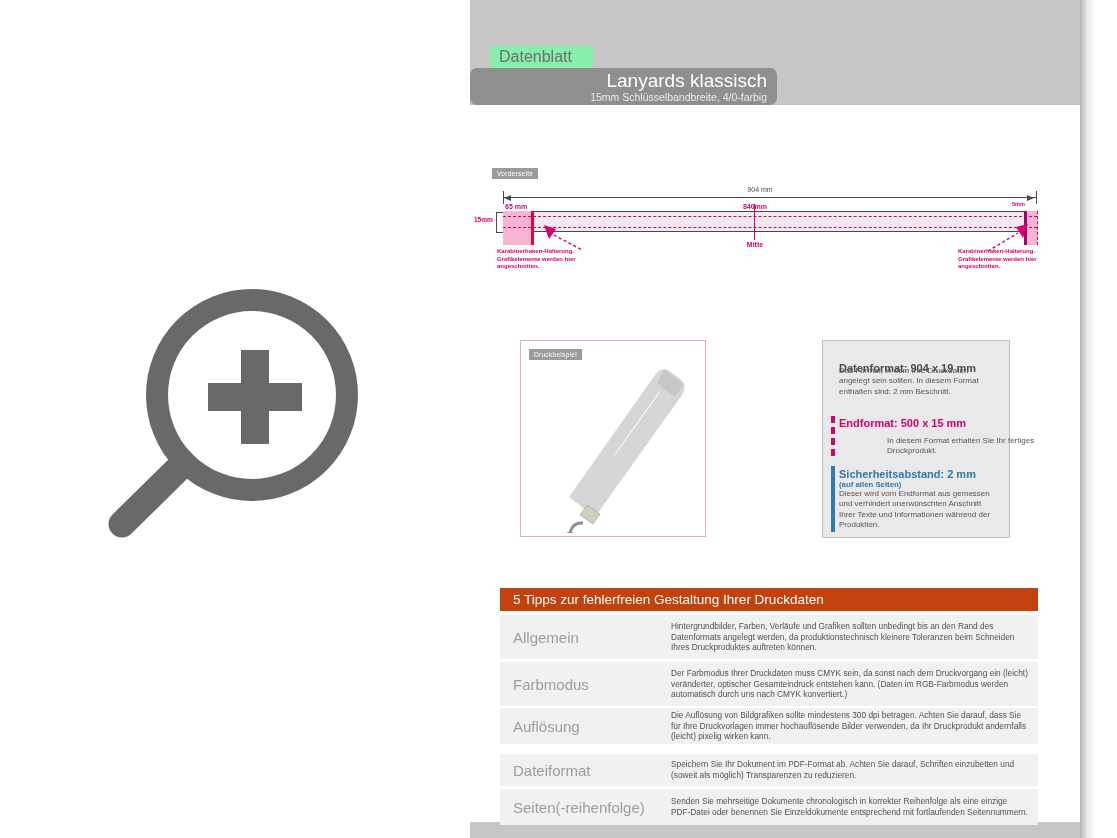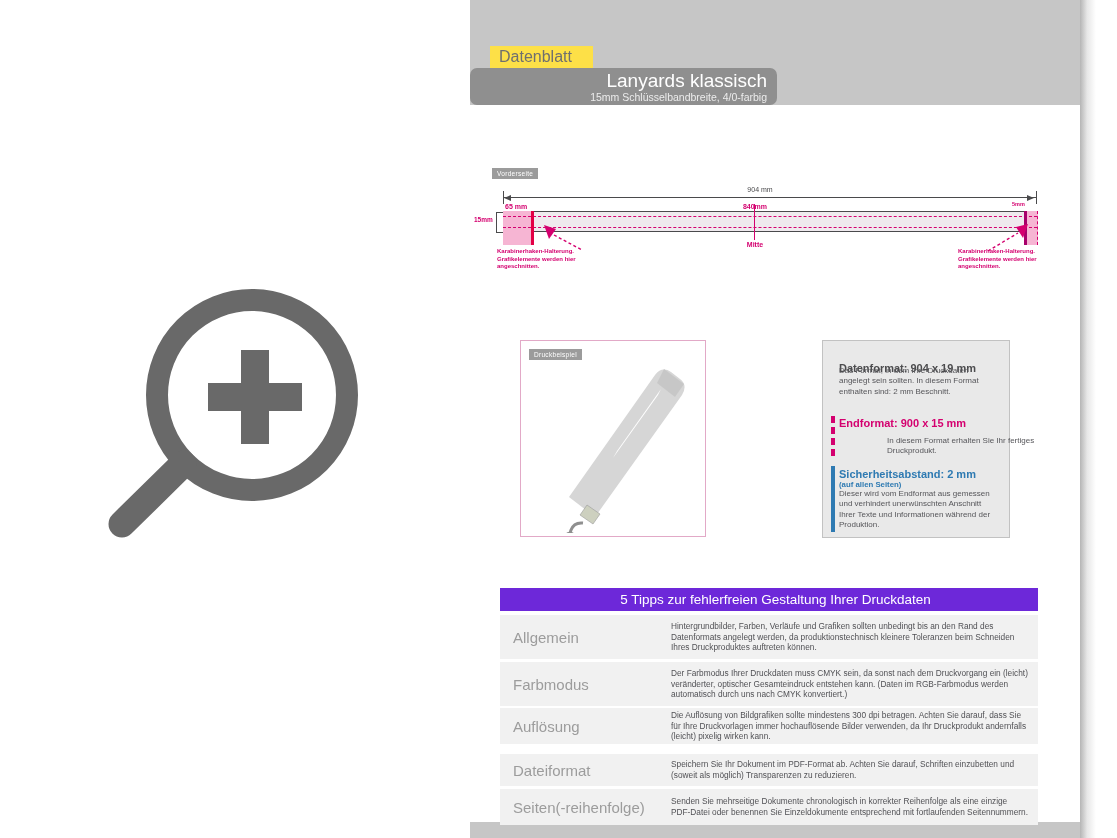--- a/index.html
+++ b/index.html
@@ -7,21 +7,21 @@
          font-family:"Liberation Sans", sans-serif;color:#4c4c4e;}
 
   
   #zoomIcon{position:absolute;left:80px;top:265px;width:300px;height:300px;cursor:pointer;}
 
   
   .top-band{position:absolute;left:470px;top:0;width:610px;height:105px;background:#c6c6c6;}
   .bottom-band{position:absolute;left:470px;top:822px;width:610px;height:16px;background:#c6c6c6;}
   .edge-shadow{position:absolute;left:1080px;top:0;width:16px;height:838px;
     background:linear-gradient(to right,rgba(120,120,120,.55),rgba(170,170,170,.28) 45%,rgba(255,255,255,0));}
-  .tab{position:absolute;left:490px;top:46px;width:103px;height:28px;background:#fde047;
+  .tab{position:absolute;left:490px;top:46px;width:103px;height:28px;background:#86efac;
     font-size:16px;color:#6f6f6f;line-height:22px;padding-left:9px;box-sizing:border-box;}
   .title-box{position:absolute;left:470px;top:68px;width:307px;height:37px;background:#8f8f8f;
     text-align:right;padding:3px 10px 0 0;box-sizing:border-box;border-radius:7px;}
   .title-box .t{font-size:19px;color:#ffffff;line-height:20px;}
   .title-box .s{font-size:10.5px;color:#ececec;line-height:12px;}
 
   
   .badge{position:absolute;background:#9b9b9b;color:#fff;font-size:6.5px;line-height:11px;padding:0 5px;letter-spacing:.3px;}
   .dim-line{position:absolute;left:503px;top:197px;width:534px;border-top:1.4px solid #4a4a4c;}
   .dim-tick{position:absolute;top:191px;width:1.4px;height:13px;background:#4a4a4c;}
@@ -48,22 +48,22 @@
   
   .info-box{position:absolute;left:822px;top:340px;width:188px;height:198px;background:#e9e9e9;
     border:1px solid #c2c2c2;box-sizing:border-box;}
   .info-box .sec-title{position:absolute;left:16px;font-size:11px;font-weight:bold;}
   .info-box .sec-body{position:absolute;left:16px;width:152px;font-size:8px;line-height:10.3px;color:#56565a;}
   .bar-mag{position:absolute;left:8px;top:75px;width:3.5px;height:40px;
     background:repeating-linear-gradient(to bottom,#d4006f 0 7px,rgba(0,0,0,0) 7px 11px);}
   .bar-blue{position:absolute;left:8px;top:125px;width:3.5px;height:66px;background:#2e7ab2;}
 
   
-  .tips-header{position:absolute;left:500px;top:588px;width:538px;height:23px;background:#6d28d9;
-    color:#fff;font-size:13.5px;line-height:23px;padding-left:13px;box-sizing:border-box;text-align:center;}
+  .tips-header{position:absolute;left:500px;top:588px;width:538px;height:23px;background:#c2410c;
+    color:#fff;font-size:13.5px;line-height:23px;padding-left:13px;box-sizing:border-box;}
   .tip-row{position:absolute;left:500px;width:538px;background:#f1f1f1;display:flex;align-items:center;box-sizing:border-box;}
   .tip-label{width:158px;padding-left:13px;font-size:15px;color:#9c9c9c;flex:none;}
   .tip-text{flex:1;font-size:8.3px;line-height:10.8px;color:#515155;padding-right:10px;}
 </style>
 </head>
 <body>
 
 <div id="stage">
 
   <svg id="zoomIcon" viewBox="0 0 300 300">
@@ -138,21 +138,21 @@
       <path d="M56 166 q-9 -1 -12 7 q-3 9 4 12 q7 3 11 -4" stroke="#8f8f8f" stroke-width="3" fill="none"></path>
       <circle cx="43" cy="181" r="5" stroke="#8f8f8f" stroke-width="2.5" fill="none"></circle>
     </svg>
   </div>
 
   <div class="info-box">
     <div class="sec-title" style="top:21px;color:#4c4c4e;">Datenformat: 904 x 19 mm</div>
     <div class="sec-body" style="top:25px;">Das Format, in dem Ihre Druckdaten angelegt sein sollten. In diesem Format enthalten sind: 2 mm Beschnitt.</div>
 
     <div class="bar-mag"></div>
-    <div class="sec-title" style="top:76px;color:#d4006f;">Endformat: 900 x 15 mm</div>
+    <div class="sec-title" style="top:76px;color:#d4006f;">Endformat: 500 x 15 mm</div>
     <div class="sec-body" style="top:95px;margin-left:48px;">In diesem Format erhalten Sie Ihr fertiges Druckprodukt.</div>
 
     <div class="bar-blue"></div>
     <div class="sec-title" style="top:127px;color:#2e7ab2;">Sicherheitsabstand: 2 mm</div>
     <div class="sec-body" style="top:139px;color:#2e7ab2;font-weight:bold;font-size:7.8px;">(auf allen Seiten)</div>
     <div class="sec-body" style="top:148px;width:158px;">Dieser wird vom Endformat aus gemessen und verhindert unerwünschten Anschnitt Ihrer Texte und Informationen während der Produktion.</div>
   </div>
 
   <div class="tips-header">5 Tipps zur fehlerfreien Gestaltung Ihrer Druckdaten</div>
 

